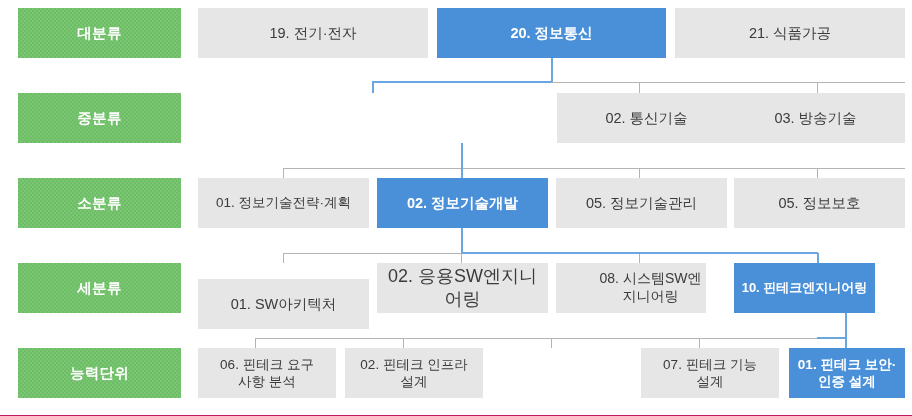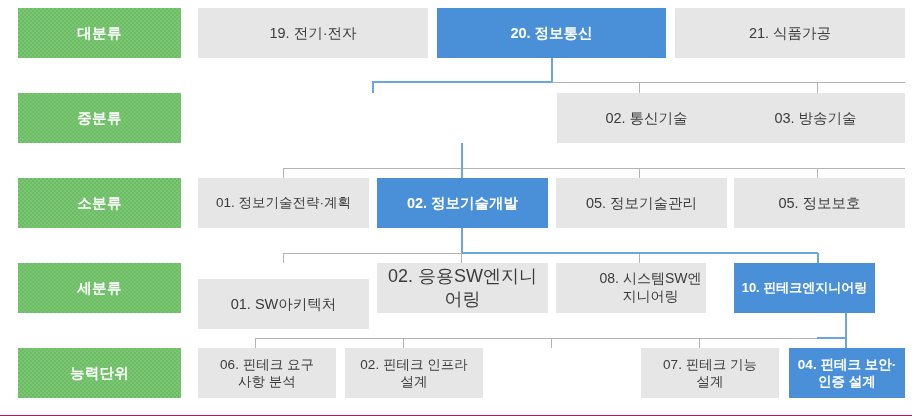--- a/index.html
+++ b/index.html
@@ -164,17 +164,17 @@
   </div>
 
   <div class="row" style="top:348px;">
     <div class="lvl-label">능력단위</div>
     <div class="node two-line" style="left:198px; width:138px;">06. 핀테크 요구
 사항 분석</div>
     <div class="node two-line" style="left:345px; width:138px;">02. 핀테크 인프라
 설계</div>
     <div class="node two-line" style="left:641px; width:138px;">07. 핀테크 기능
 설계</div>
-    <div class="node two-line sel" style="left:789px; width:116px;">04. 핀테크 보안·
+    <div class="node two-line sel" style="left:789px; width:116px;">01. 핀테크 보안·
 인증 설계</div>
   </div>
 
 </div>
 
 </body></html>

